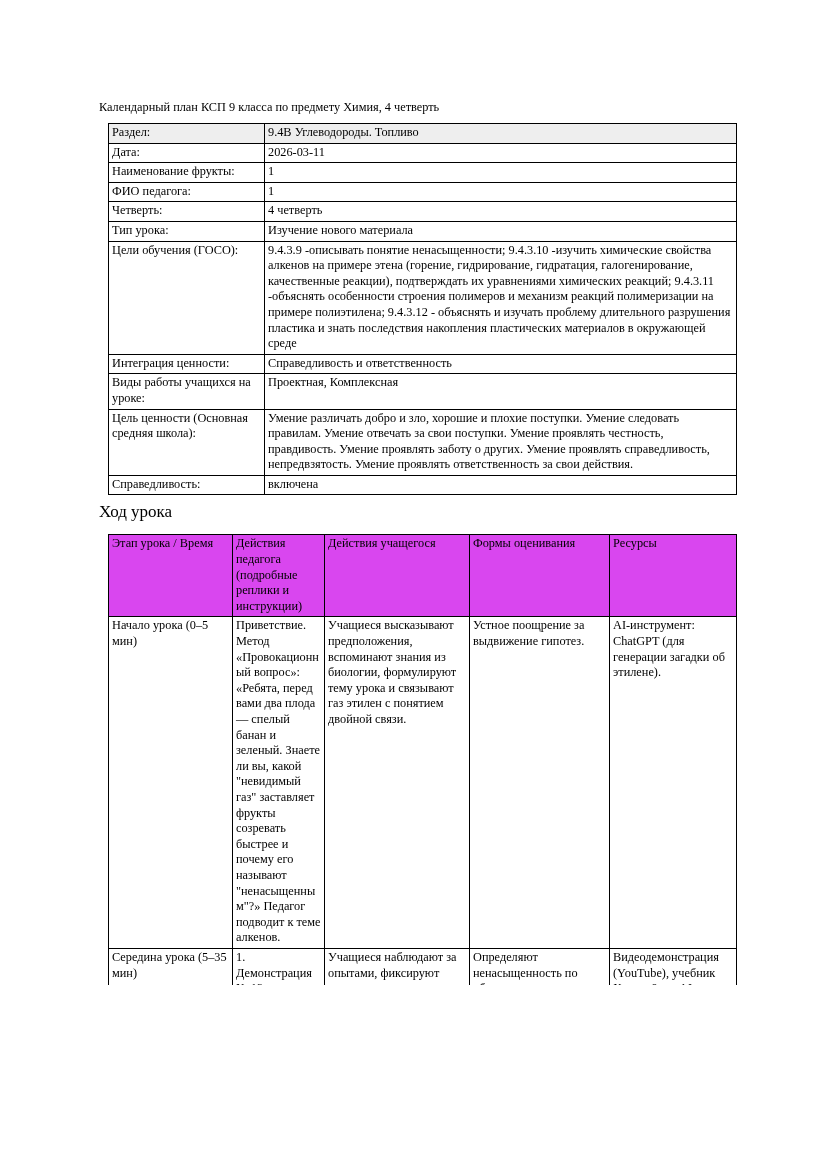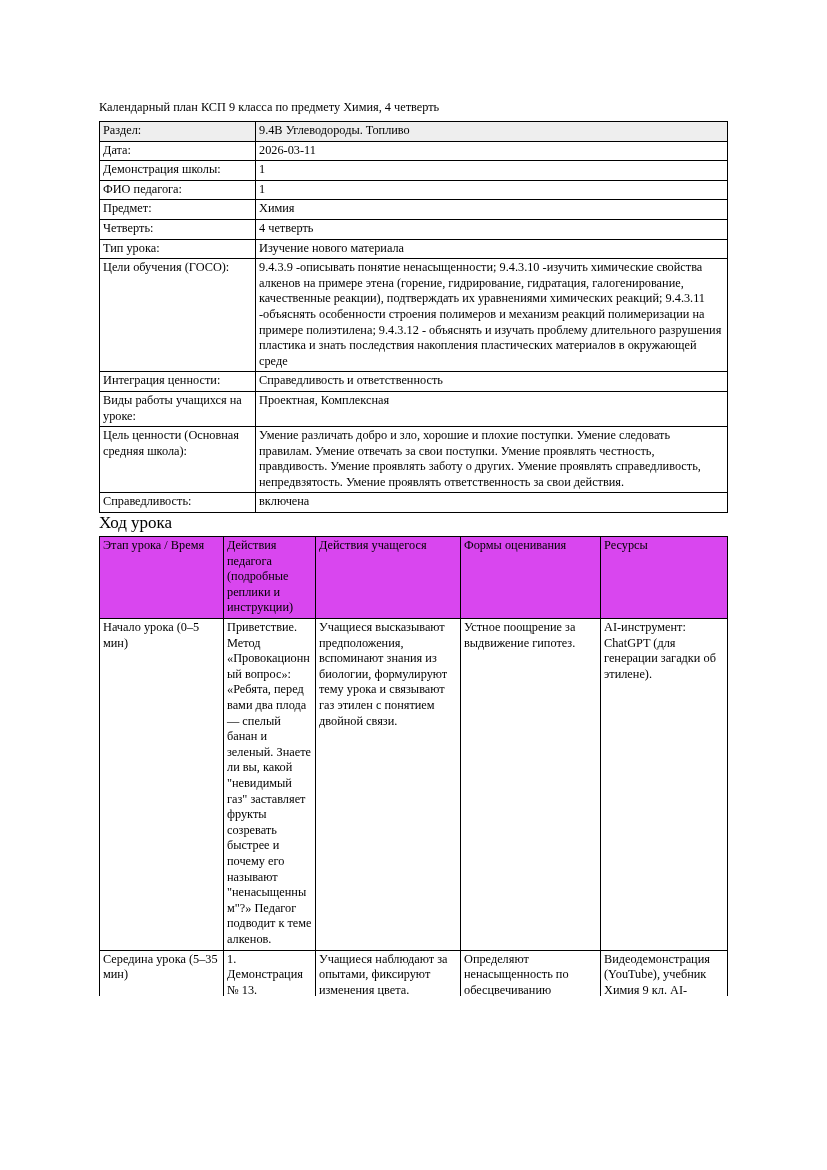--- a/index.html
+++ b/index.html
@@ -31,21 +31,21 @@
     font-size: 12.3px;
     line-height: 14px;
     margin: 0 0 7px 0;
     white-space: nowrap;
   }
 
   table.doc-table {
     border-collapse: collapse;
     width: 628px;
     table-layout: fixed;
-    margin: 0;
+    margin: 9px;
     font-family: Liberation Serif, serif;
   }
   table.doc-table td,
   table.doc-table th {
     border: 1px solid #000000;
     vertical-align: top;
     padding: 1px 3px 2px 3px;
     font-size: 12.3px;
     line-height: 15.6px;
     font-weight: normal;
@@ -96,30 +96,26 @@
     <tbody id="info-body">
         <tr class="shaded">
           <td>Раздел:</td>
           <td>9.4В Углеводороды. Топливо</td>
         </tr>
         <tr>
           <td>Дата:</td>
           <td>2026-03-11</td>
         </tr>
         <tr>
-          <td>Демонстрация школы:</td>
+          <td>Наименование фрукты:</td>
           <td>1</td>
         </tr>
         <tr>
           <td>ФИО педагога:</td>
           <td>1</td>
-        </tr>
-        <tr>
-          <td>Предмет:</td>
-          <td>Химия</td>
         </tr>
         <tr>
           <td>Четверть:</td>
           <td>4 четверть</td>
         </tr>
         <tr>
           <td>Тип урока:</td>
           <td>Изучение нового материала</td>
         </tr>
         <tr>

